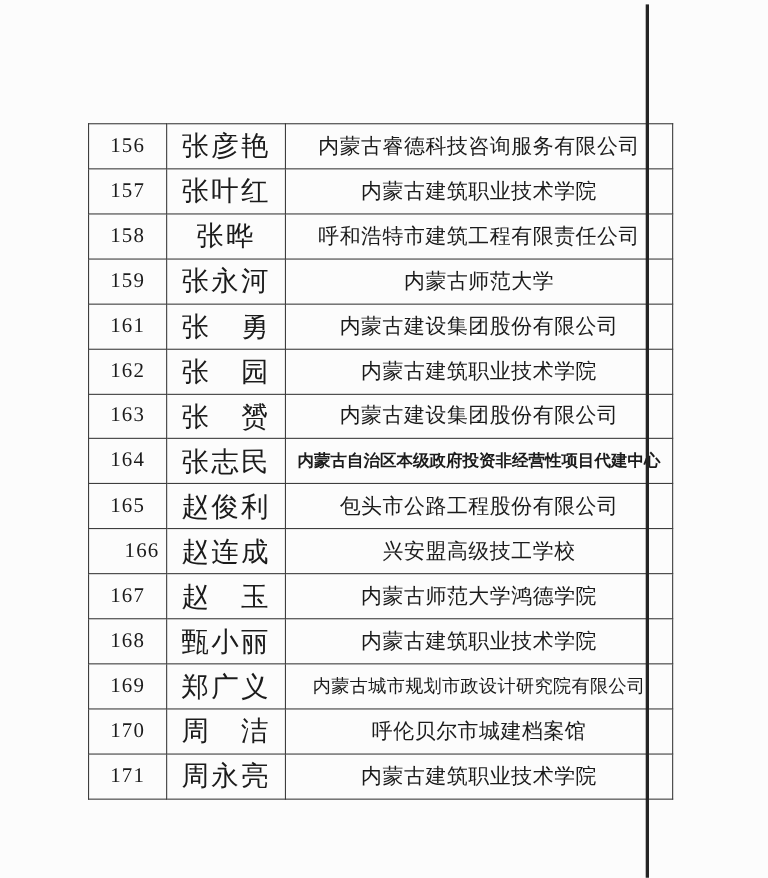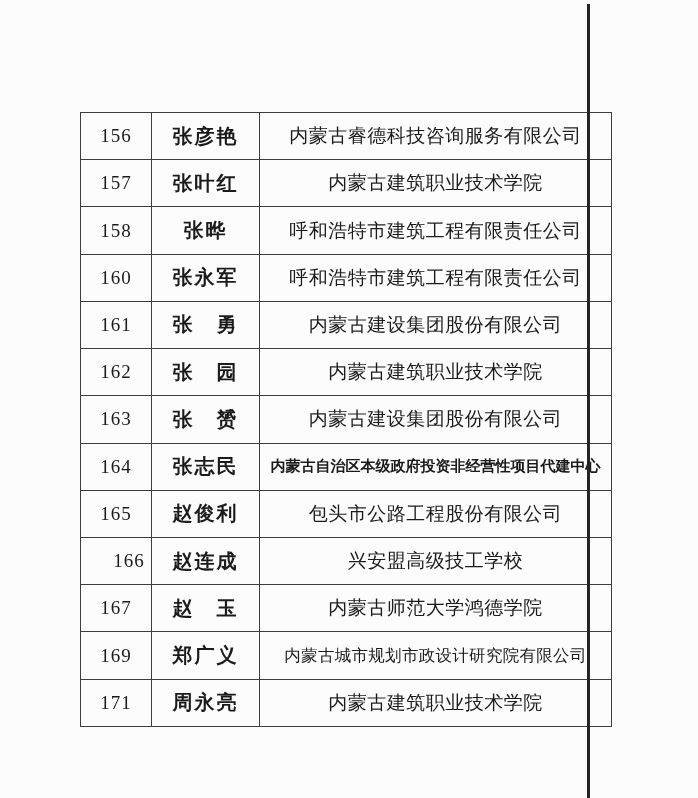--- a/index.html
+++ b/index.html
@@ -41,23 +41,23 @@
     color: #1b1b1b;
     padding: 0 2px;
     overflow: hidden;
     white-space: nowrap;
   }
   td.col-index {
     font-size: 19px;
     letter-spacing: 1px;
   }
   td.col-name {
-    font-size: 20px;
+    font-size: 25px;
     letter-spacing: 2px;
-    font-weight: 700;
+    font-weight: 400;
   }
   td.col-org {
     font-size: 19px;
     letter-spacing: 0.5px;
     font-weight: 500;
   }
   td.col-org.org-sm {
     font-size: 16.5px;
     letter-spacing: 0.3px;
   }
@@ -96,23 +96,23 @@
             <td class="col-index" style="border-color: rgb(62, 62, 62); color: rgb(27, 27, 27);">157</td>
             <td class="col-name" style="border-color: rgb(62, 62, 62); color: rgb(27, 27, 27);">张叶红</td>
             <td class="col-org" style="border-color: rgb(62, 62, 62); color: rgb(27, 27, 27);">内蒙古建筑职业技术学院</td>
           </tr>
           <tr>
             <td class="col-index" style="border-color: rgb(62, 62, 62); color: rgb(27, 27, 27); margin-top: 16px;">158</td>
             <td class="col-name" style="border-color: rgb(62, 62, 62); color: rgb(27, 27, 27);">张晔</td>
             <td class="col-org" style="border-color: rgb(62, 62, 62); color: rgb(27, 27, 27);">呼和浩特市建筑工程有限责任公司</td>
           </tr>
           <tr>
-            <td class="col-index" style="border-color: rgb(62, 62, 62); color: rgb(27, 27, 27);">160</td>
-            <td class="col-name" style="border-color: rgb(62, 62, 62); color: rgb(27, 27, 27);">张永军</td>
-            <td class="col-org" style="border-color: rgb(62, 62, 62); color: rgb(27, 27, 27);">呼和浩特市建筑工程有限责任公司</td>
+            <td class="col-index" style="border-color: rgb(62, 62, 62); color: rgb(27, 27, 27);">159</td>
+            <td class="col-name" style="border-color: rgb(62, 62, 62); color: rgb(27, 27, 27);">张永河</td>
+            <td class="col-org" style="border-color: rgb(62, 62, 62); color: rgb(27, 27, 27);">内蒙古师范大学</td>
           </tr>
           <tr>
             <td class="col-index" style="border-color: rgb(62, 62, 62); color: rgb(27, 27, 27);">161</td>
             <td class="col-name" style="border-color: rgb(62, 62, 62); color: rgb(27, 27, 27);">张　勇</td>
             <td class="col-org" style="border-color: rgb(62, 62, 62); color: rgb(27, 27, 27);">内蒙古建设集团股份有限公司</td>
           </tr>
           <tr>
             <td class="col-index" style="border-color: rgb(62, 62, 62); color: rgb(27, 27, 27);">162</td>
             <td class="col-name" style="border-color: rgb(62, 62, 62); color: rgb(27, 27, 27);">张　园</td>
             <td class="col-org" style="border-color: rgb(62, 62, 62); color: rgb(27, 27, 27);">内蒙古建筑职业技术学院</td>
@@ -136,23 +136,33 @@
             <td class="col-index" style="border-color: rgb(62, 62, 62); color: rgb(27, 27, 27); padding-left: 28px;">166</td>
             <td class="col-name" style="border-color: rgb(62, 62, 62); color: rgb(27, 27, 27);">赵连成</td>
             <td class="col-org" style="border-color: rgb(62, 62, 62); color: rgb(27, 27, 27);">兴安盟高级技工学校</td>
           </tr>
           <tr>
             <td class="col-index" style="border-color: rgb(62, 62, 62); color: rgb(27, 27, 27);">167</td>
             <td class="col-name" style="border-color: rgb(62, 62, 62); color: rgb(27, 27, 27);">赵　玉</td>
             <td class="col-org" style="border-color: rgb(62, 62, 62); color: rgb(27, 27, 27);">内蒙古师范大学鸿德学院</td>
           </tr>
           <tr>
+            <td class="col-index" style="border-color: rgb(62, 62, 62); color: rgb(27, 27, 27);">168</td>
+            <td class="col-name" style="border-color: rgb(62, 62, 62); color: rgb(27, 27, 27);">甄小丽</td>
+            <td class="col-org" style="border-color: rgb(62, 62, 62); color: rgb(27, 27, 27);">内蒙古建筑职业技术学院</td>
+          </tr>
+          <tr>
             <td class="col-index" style="border-color: rgb(62, 62, 62); color: rgb(27, 27, 27);">169</td>
             <td class="col-name" style="border-color: rgb(62, 62, 62); color: rgb(27, 27, 27);">郑广义</td>
             <td class="col-org org-sm" style="border-color: rgb(62, 62, 62); color: rgb(27, 27, 27);">内蒙古城市规划市政设计研究院有限公司</td>
+          </tr>
+          <tr>
+            <td class="col-index" style="border-color: rgb(62, 62, 62); color: rgb(27, 27, 27);">170</td>
+            <td class="col-name" style="border-color: rgb(62, 62, 62); color: rgb(27, 27, 27);">周　洁</td>
+            <td class="col-org" style="border-color: rgb(62, 62, 62); color: rgb(27, 27, 27);">呼伦贝尔市城建档案馆</td>
           </tr>
           <tr>
             <td class="col-index" style="border-color: rgb(62, 62, 62); color: rgb(27, 27, 27);">171</td>
             <td class="col-name" style="border-color: rgb(62, 62, 62); color: rgb(27, 27, 27);">周永亮</td>
             <td class="col-org" style="border-color: rgb(62, 62, 62); color: rgb(27, 27, 27);">内蒙古建筑职业技术学院</td>
           </tr>
         </tbody>
     </table>
   </div>
   <div class="scan-edge-line" style="background: rgb(36, 36, 36);"></div>

